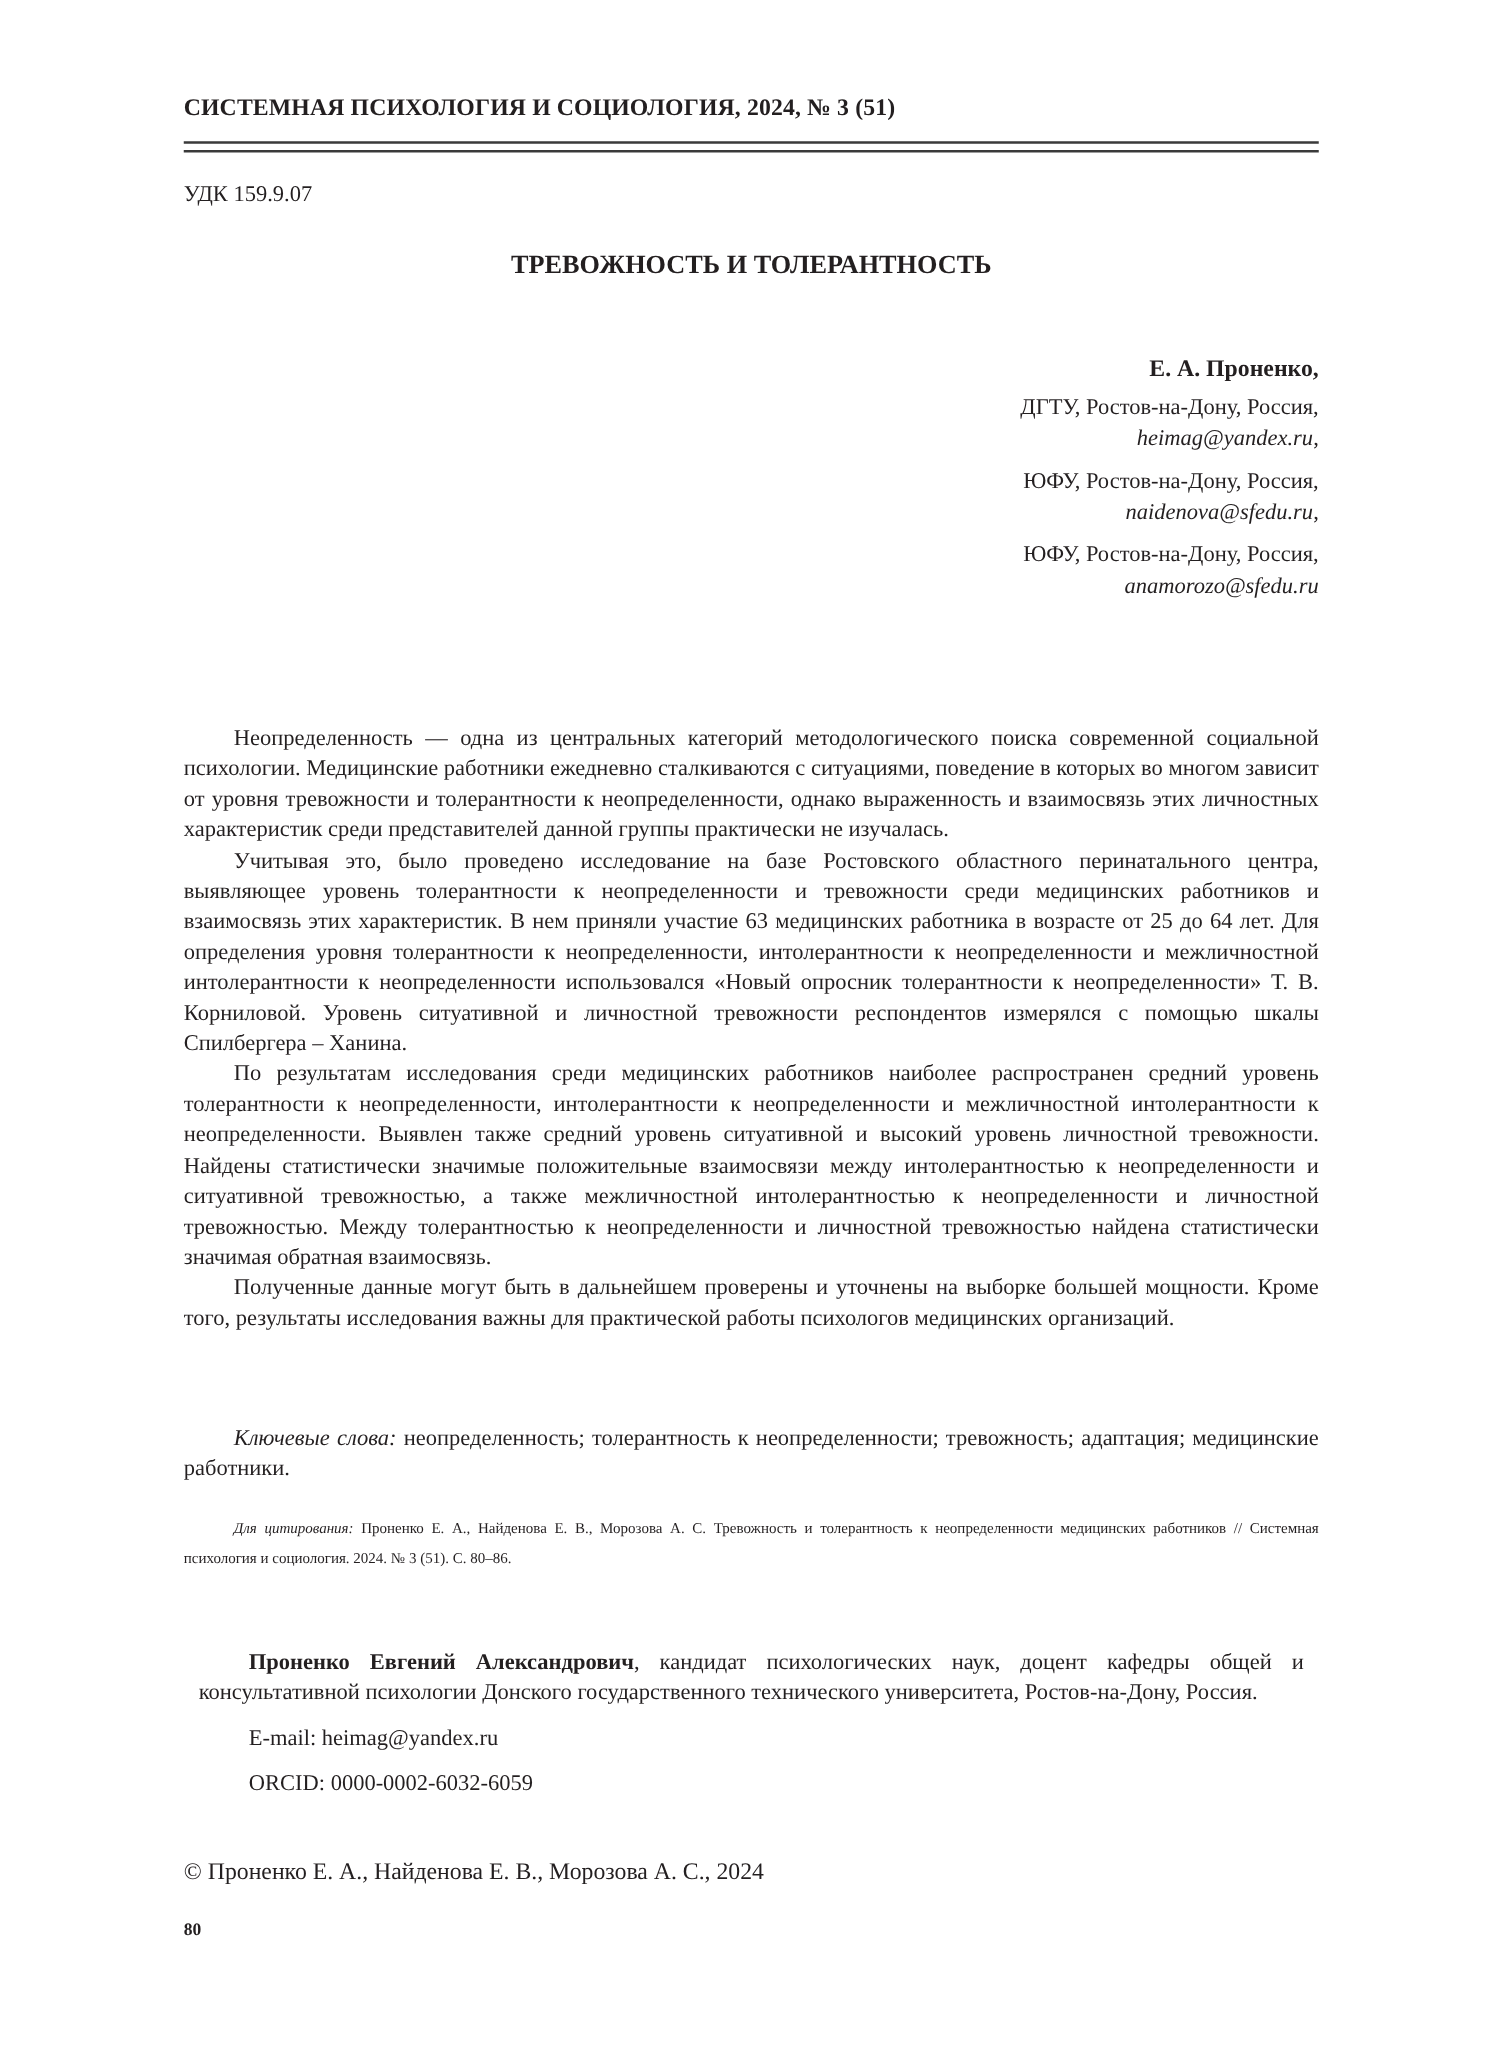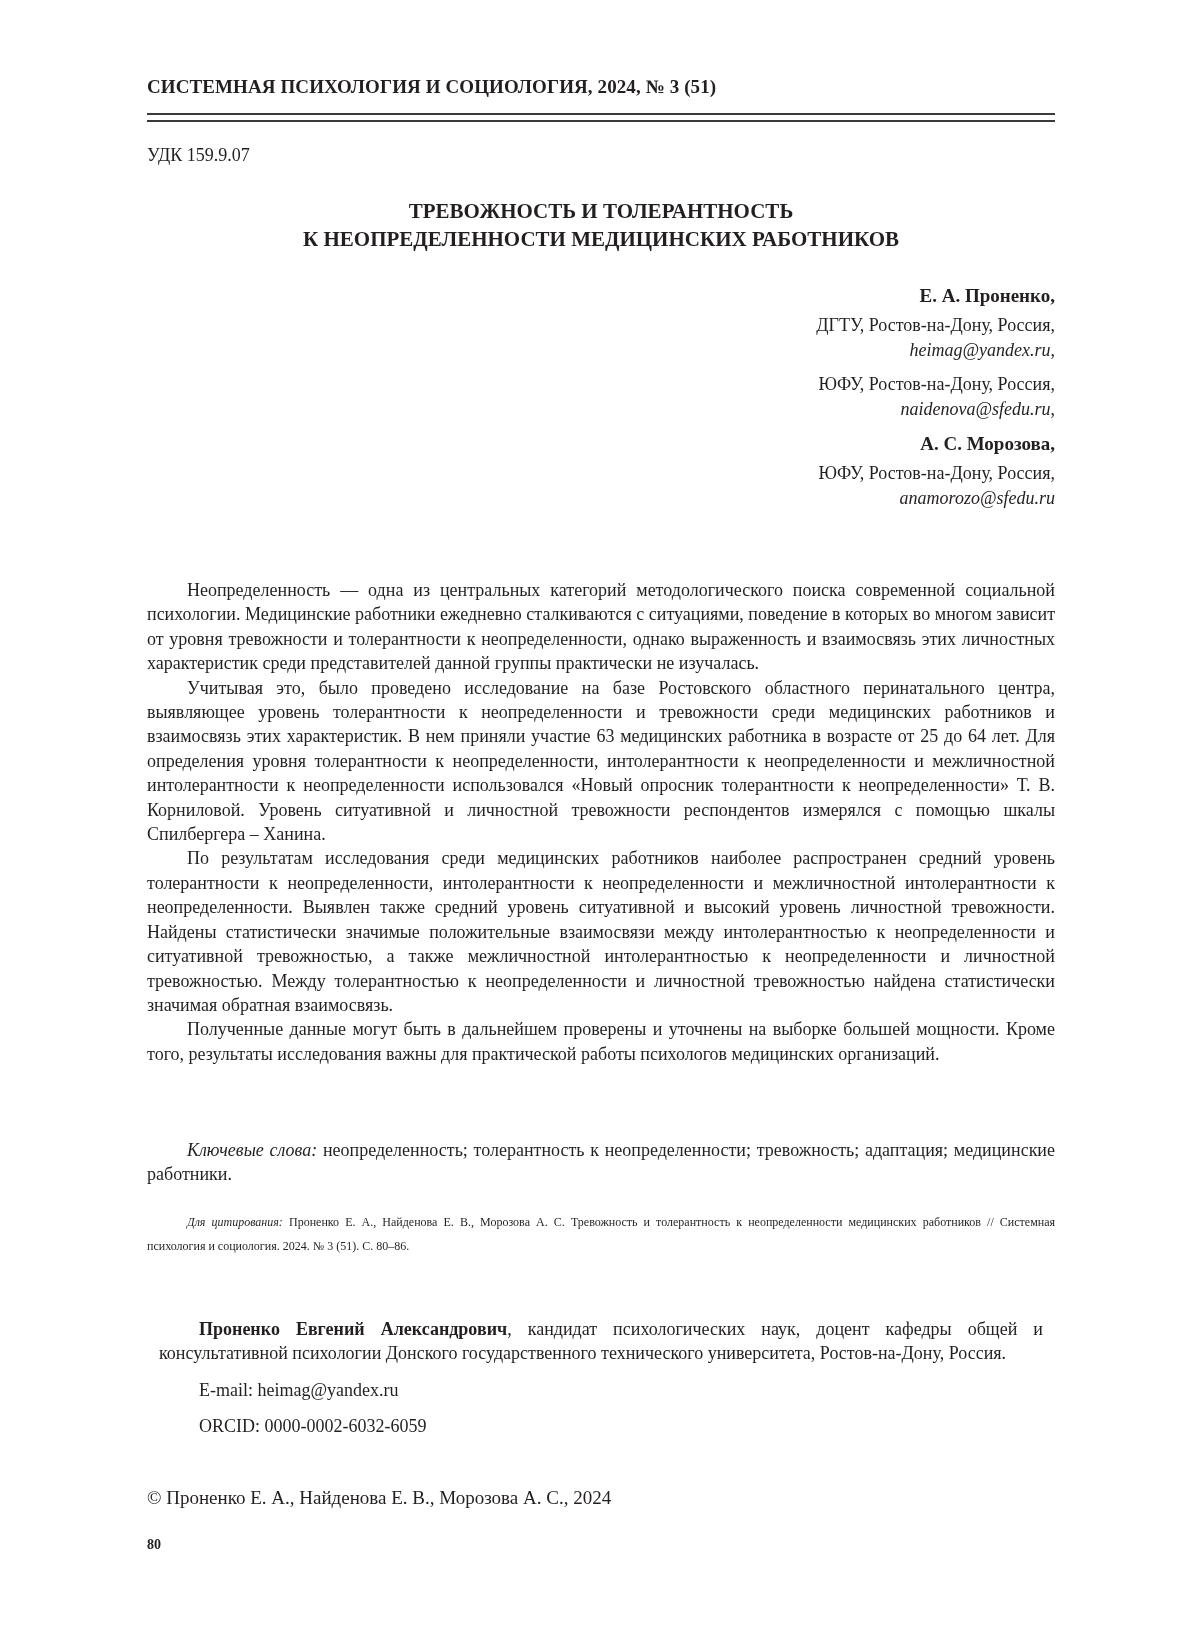--- a/index.html
+++ b/index.html
@@ -145,35 +145,33 @@
 
 <div class="page">
 
   <div class="running-head">СИСТЕМНАЯ ПСИХОЛОГИЯ И СОЦИОЛОГИЯ, 2024, № 3 (51)</div>
   <div class="double-rule"></div>
 
   <div class="udk">УДК 159.9.07</div>
 
   <div class="article-title">
     <div>ТРЕВОЖНОСТЬ И ТОЛЕРАНТНОСТЬ</div>
-    <div>К НЕОПРЕДЕЛЕННОСТИ МЕДИЦИНСКИХ РАБОТНИКОВ</div>
   </div>
 
   <div class="authors">
     <div class="author-block">
       <div class="author-name">Е. А. Проненко,</div>
       <div class="author-affil">ДГТУ, Ростов-на-Дону, Россия,</div>
       <div class="author-email-line"><span class="author-email">heimag@yandex.ru</span><span>,</span></div>
     </div>
     <div class="author-block">
       <div class="author-affil">ЮФУ, Ростов-на-Дону, Россия,</div>
       <div class="author-email-line"><span class="author-email">naidenova@sfedu.ru</span><span>,</span></div>
     </div>
     <div class="author-block">
-      <div class="author-name">А. С. Морозова,</div>
       <div class="author-affil">ЮФУ, Ростов-на-Дону, Россия,</div>
       <div class="author-email-line"><span class="author-email">anamorozo@sfedu.ru</span><span></span></div>
     </div>
   </div>
 
   <div class="abstract">
     <p>Неопределенность — одна из центральных категорий методологического поиска современной социальной психологии. Медицинские работники ежедневно сталкиваются с ситуациями, поведение в которых во многом зависит от уровня тревожности и толерантности к неопределенности, однако выраженность и взаимосвязь этих личностных характеристик среди представителей данной группы практически не изучалась.</p>
     <p>Учитывая это, было проведено исследование на базе Ростовского областного перинатального центра, выявляющее уровень толерантности к неопределенности и тревожности среди медицинских работников и взаимосвязь этих характеристик. В нем приняли участие 63 медицинских работника в возрасте от 25 до 64 лет. Для определения уровня толерантности к неопределенности, интолерантности к неопреде­ленности и межличностной интолерантности к неопределенности использовался «Новый опросник толерантности к неопределенности» Т. В. Корниловой. Уровень ситуативной и личностной тревожности респондентов измерялся с помощью шкалы Спилбергера – Ханина.</p>
     <p>По результатам исследования среди медицинских работников наиболее распространен средний уровень толерантности к неопределенности, интолерантности к неопределенности и межличностной интолерантности к неопределенности. Выявлен также средний уровень ситуативной и высокий уровень личностной тревожности. Найдены статистически значимые положительные взаимосвязи между инто­лерантностью к неопределенности и ситуативной тревожностью, а также межличностной интолерант­ностью к неопределенности и личностной тревожностью. Между толерантностью к неопределенности и личностной тревожностью найдена статистически значимая обратная взаимосвязь.</p>
     <p>Полученные данные могут быть в дальнейшем проверены и уточнены на выборке большей мощ­ности. Кроме того, результаты исследования важны для практической работы психологов медицинских организаций.</p>

